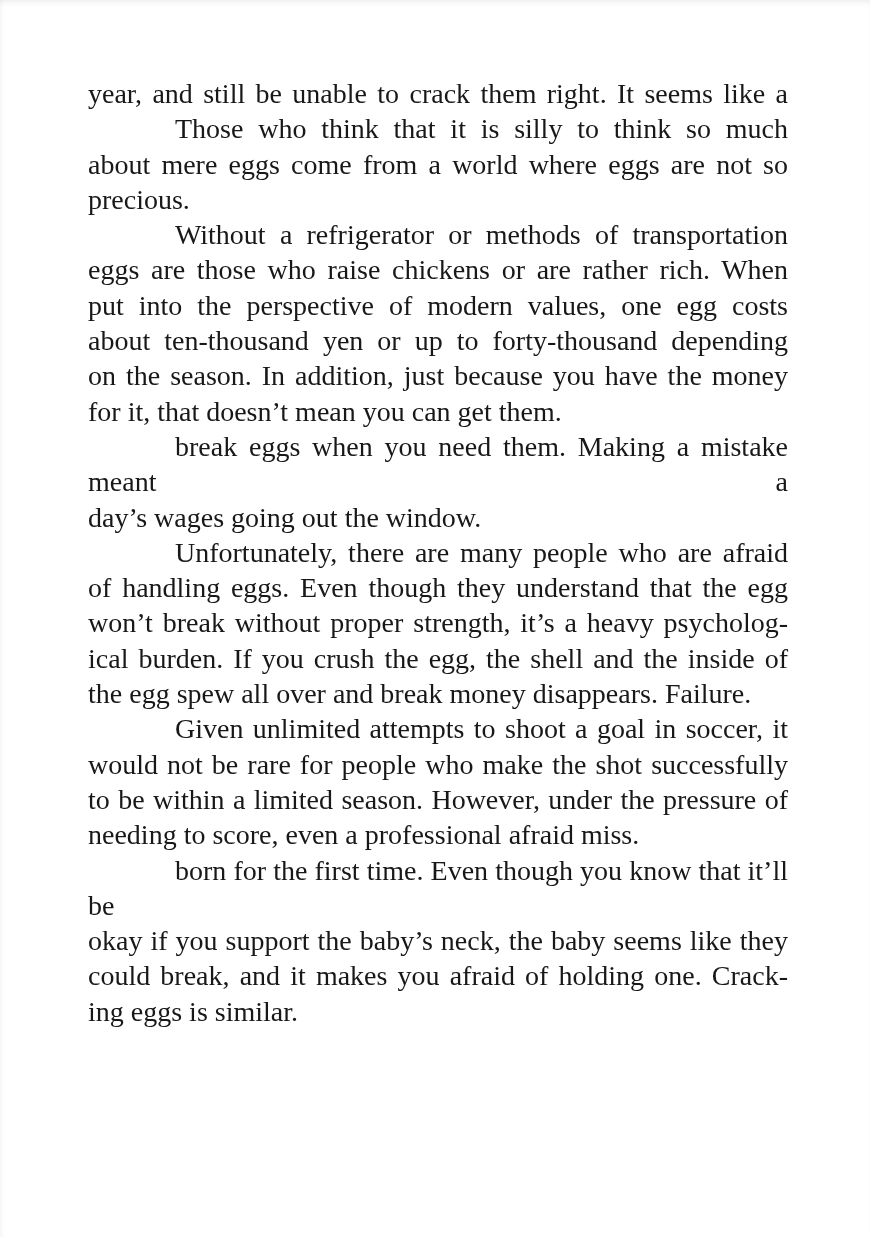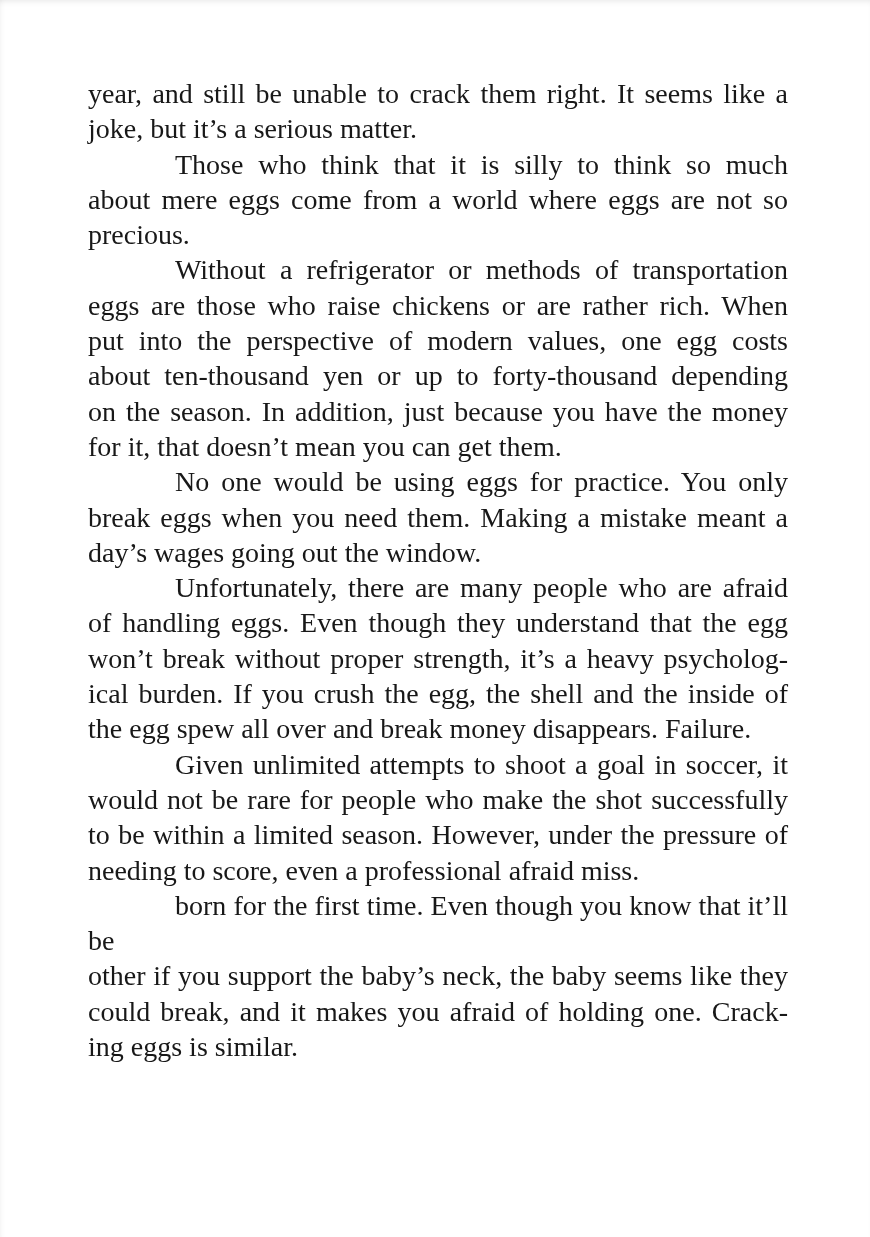--- a/index.html
+++ b/index.html
@@ -41,53 +41,51 @@
     text-indent: 87px;
   }
 </style>
 </head>
 <body>
 
 <div class="page">
   <div class="text-block">
       <div class="para">
         <div class="line">year, and still be unable to crack them right. It seems like a</div>
-        <div class="line last">joke, but it’s a serious matter.</div>
       </div>
       <div class="para indent">
         <div class="line">Those who think that it is silly to think so much</div>
         <div class="line">about mere eggs come from a world where eggs are not so</div>
         <div class="line last">precious.</div>
       </div>
       <div class="para indent">
         <div class="line">Without a refrigerator or methods of transportation</div>
         <div class="line">eggs are those who raise chickens or are rather rich. When</div>
         <div class="line">put into the perspective of modern values, one egg costs</div>
         <div class="line">about ten-thousand yen or up to forty-thousand depending</div>
         <div class="line">on the season. In addition, just because you have the money</div>
         <div class="line last">for it, that doesn’t mean you can get them.</div>
       </div>
       <div class="para indent">
-        <div class="line">No one would be using eggs for practice. You only</div>
         <div class="line">break eggs when you need them. Making a mistake meant a</div>
         <div class="line last">day’s wages going out the window.</div>
       </div>
       <div class="para indent">
         <div class="line">Unfortunately, there are many people who are afraid</div>
         <div class="line">of handling eggs. Even though they understand that the egg</div>
         <div class="line">won’t break without proper strength, it’s a heavy psycholog-</div>
         <div class="line">ical burden. If you crush the egg, the shell and the inside of</div>
         <div class="line last">the egg spew all over and break money disappears. Failure.</div>
       </div>
       <div class="para indent">
         <div class="line">Given unlimited attempts to shoot a goal in soccer, it</div>
         <div class="line">would not be rare for people who make the shot successfully</div>
         <div class="line">to be within a limited season. However, under the pressure of</div>
         <div class="line last">needing to score, even a professional afraid miss.</div>
       </div>
       <div class="para indent">
         <div class="line">born for the first time. Even though you know that it’ll be</div>
-        <div class="line">other if you support the baby’s neck, the baby seems like they</div>
+        <div class="line">okay if you support the baby’s neck, the baby seems like they</div>
         <div class="line">could break, and it makes you afraid of holding one. Crack-</div>
         <div class="line last">ing eggs is similar.</div>
       </div>
     </div>
 </div>
 
 </body></html>

